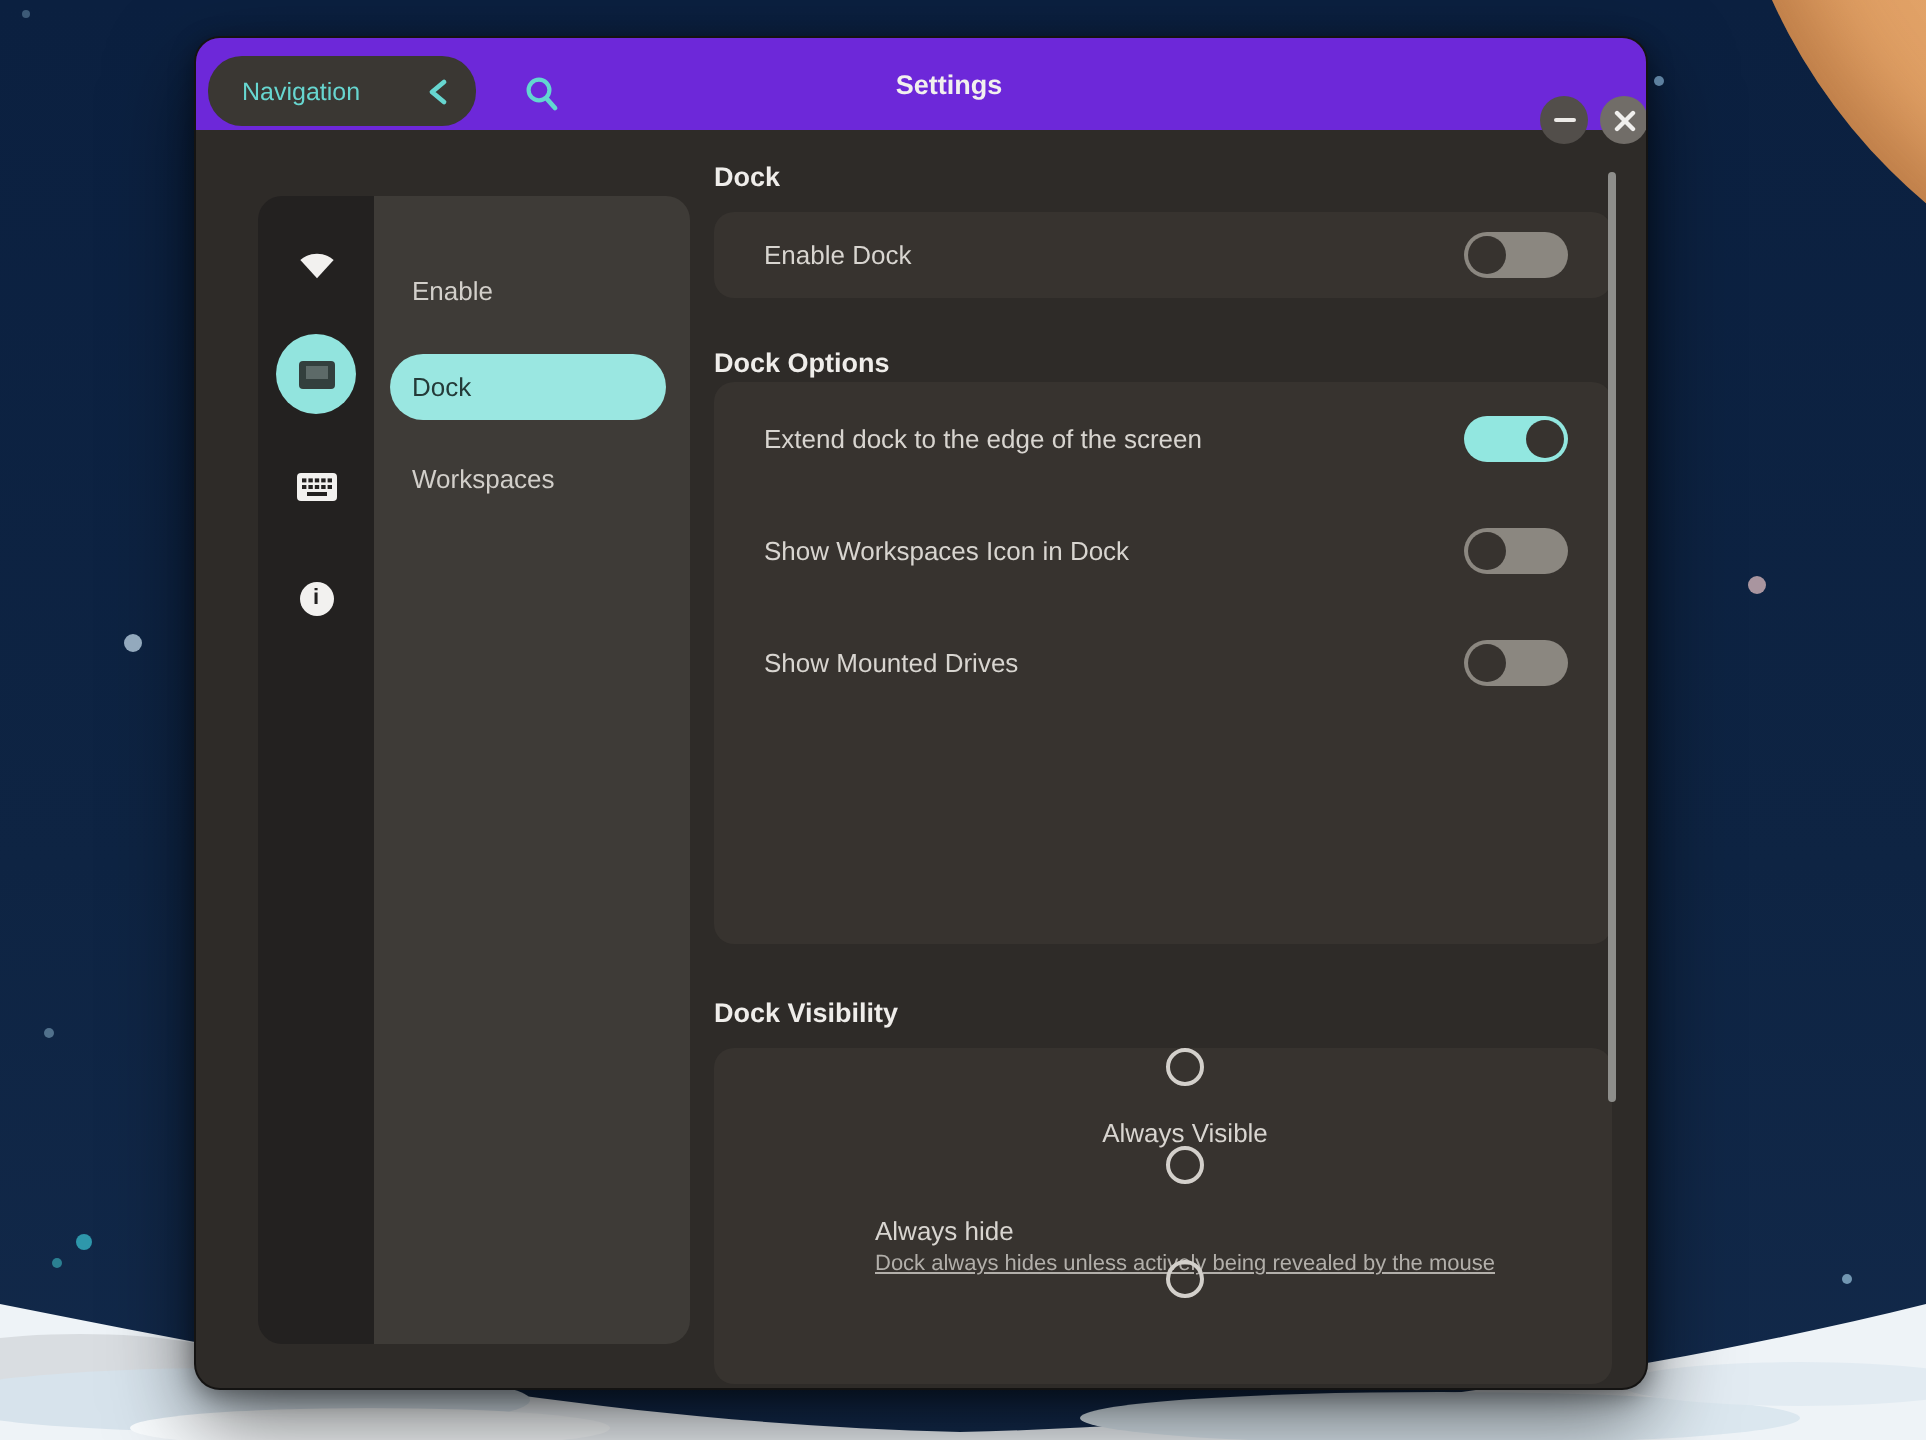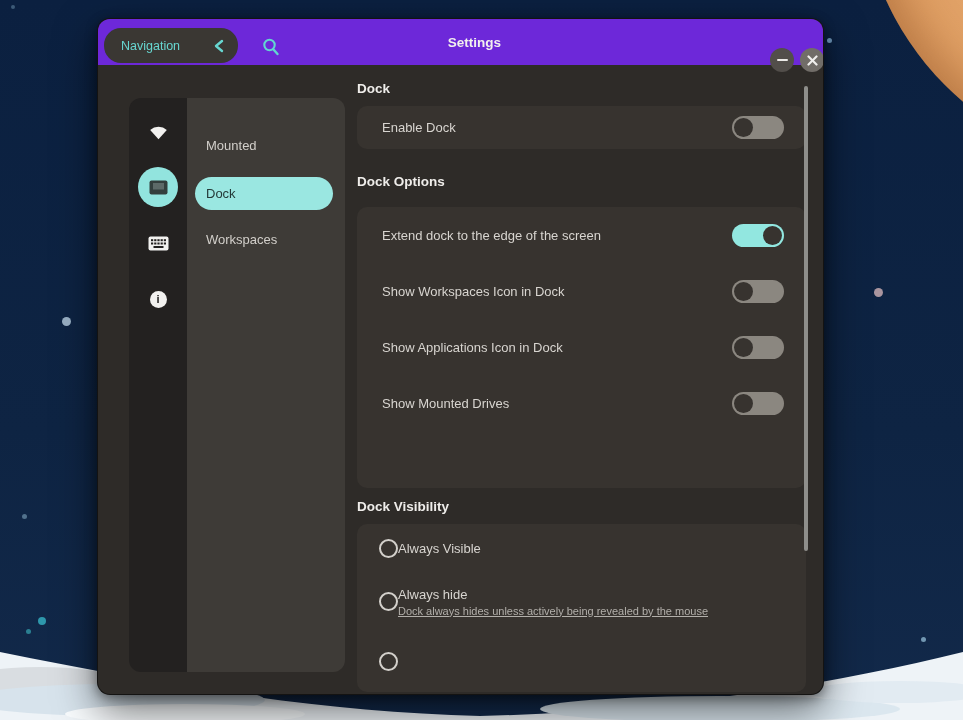--- a/index.html
+++ b/index.html
@@ -55,21 +55,21 @@
   .row-label { color:#d8d5d0; font-size:13px; }
   .row-sub { color:#b2afaa; font-size:11px; margin-top:3px;text-decoration:underline; }
 
   .toggle { position:relative; width:52px; height:23px; border-radius:11.5px; cursor:pointer; flex-shrink:0; }
   .toggle.off { background:#8b8780; }
   .toggle.on  { background:#92e7e0; }
   .toggle .knob { position:absolute; top:2px; width:19px; height:19px; border-radius:50%; background:#37332f; }
   .toggle.off .knob { left:2px; }
   .toggle.on  .knob { right:2px; }
 
-  .r-row { display:flex; align-items:center; gap:0; padding-left:22px; cursor:pointer; }
+  .r-row { display:flex; align-items:center; gap:16px; padding-left:22px; cursor:pointer;flex-direction:column; }
   .radio { width:19px; height:19px; border-radius:50%; border:2.5px solid #d3d0cb; flex-shrink:0; }
   .r-texts { display:flex; flex-direction:column; justify-content:center; }
 
   .scrollbar { position:absolute; left:706px; top:67px; width:4px; height:465px; border-radius:2px;
                background:#8e8e8b; cursor:pointer; }
 </style>
 </head>
 <body>
 
 <div class="stage">
@@ -139,52 +139,46 @@
               <rect x="12.6" y="6.5" width="2.2" height="2" fill="#232120"></rect>
               <rect x="15.8" y="6.5" width="2.2" height="2" fill="#232120"></rect>
             <rect x="5.5" y="10" width="10" height="2" fill="#232120"></rect>
           </svg>
         </div>
         <div class="rail-icon" style="top:192px; height:18px;">
           <div class="info-circle">i</div>
         </div>
       </div>
       <div class="nav-list">
-        <div class="list-item" style="top:40px;">Mounted</div>
+        <div class="list-item" style="top:40px;">Enable</div>
         <div class="list-pill">Dock</div>
         <div class="list-item" style="top:134px;">Workspaces</div>
       </div>
     </div>
 
     <div class="sec-title" style="top:62px;">Dock</div>
     <div class="card" style="top:87px; height:43px;">
       <div class="t-row" style="height:43px;">
         <span class="row-label">Enable Dock</span>
         <div class="toggle off">
             <div class="knob"></div>
           </div>
       </div>
     </div>
 
     <div class="sec-title" style="top:155px;">Dock Options</div>
-    <div class="card" style="top:188px; height:281px;">
+    <div class="card" style="top:172px; height:281px;">
       <div class="t-row" style="height:56.2px;">
         <span class="row-label">Extend dock to the edge of the screen</span>
         <div class="toggle on">
             <div class="knob"></div>
           </div>
       </div>
       <div class="t-row" style="height:56.2px;">
         <span class="row-label">Show Workspaces Icon in Dock</span>
-        <div class="toggle off">
-            <div class="knob"></div>
-          </div>
-      </div>
-      <div class="t-row" style="height:56.2px;">
-        <span class="row-label">Show Applications Icon in Dock</span>
         <div class="toggle off">
             <div class="knob"></div>
           </div>
       </div>
       <div class="t-row" style="height:56.2px;">
         <span class="row-label">Show Mounted Drives</span>
         <div class="toggle off">
             <div class="knob"></div>
           </div>
       </div>

